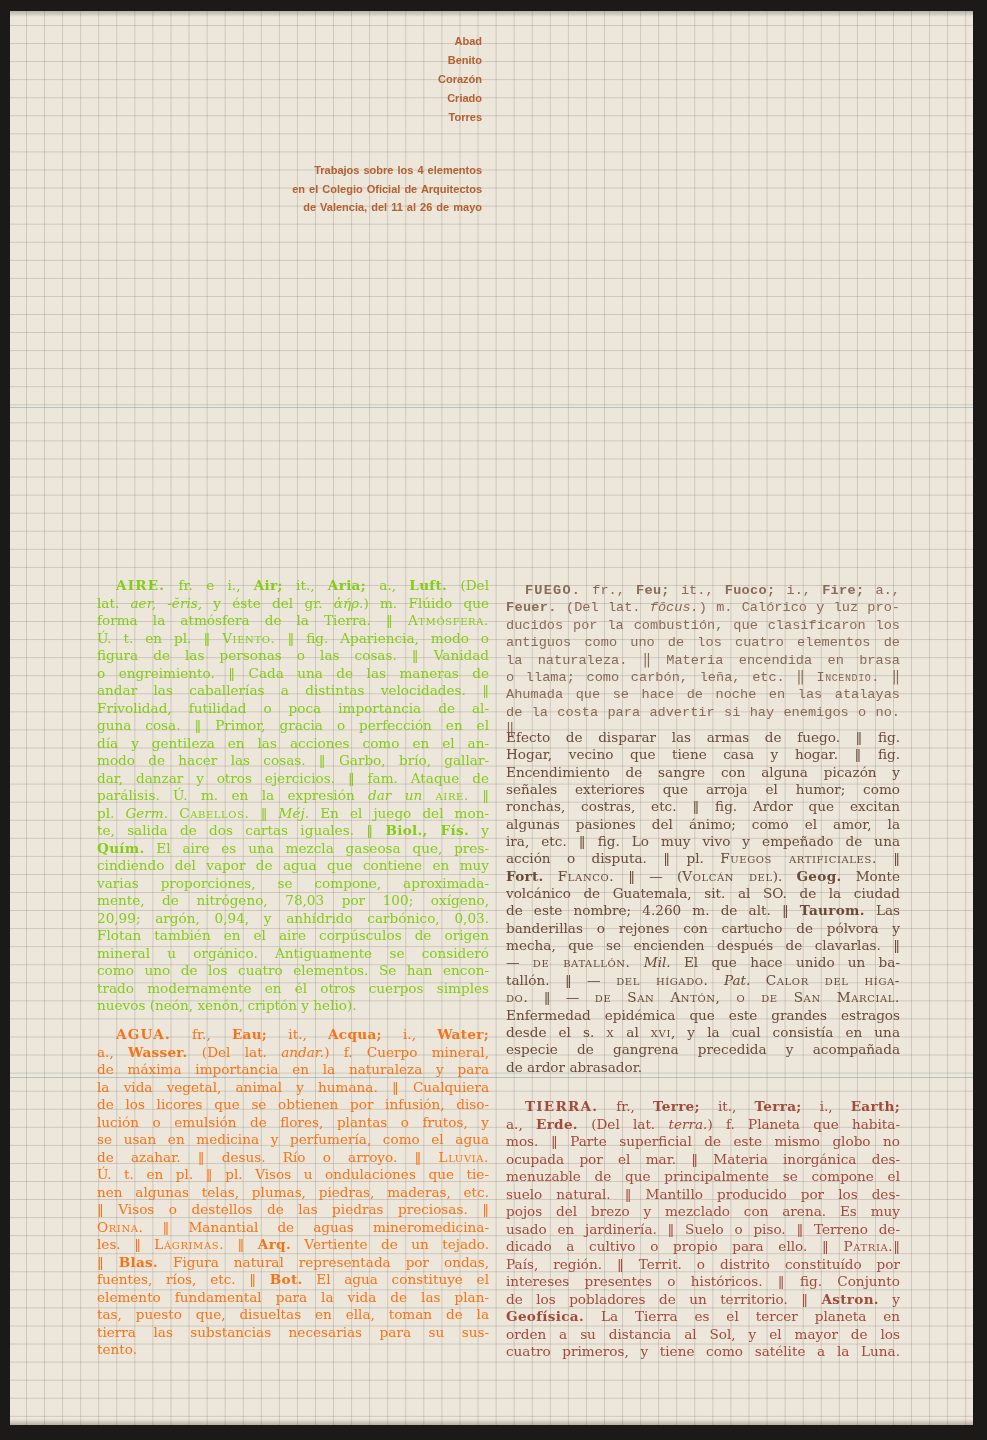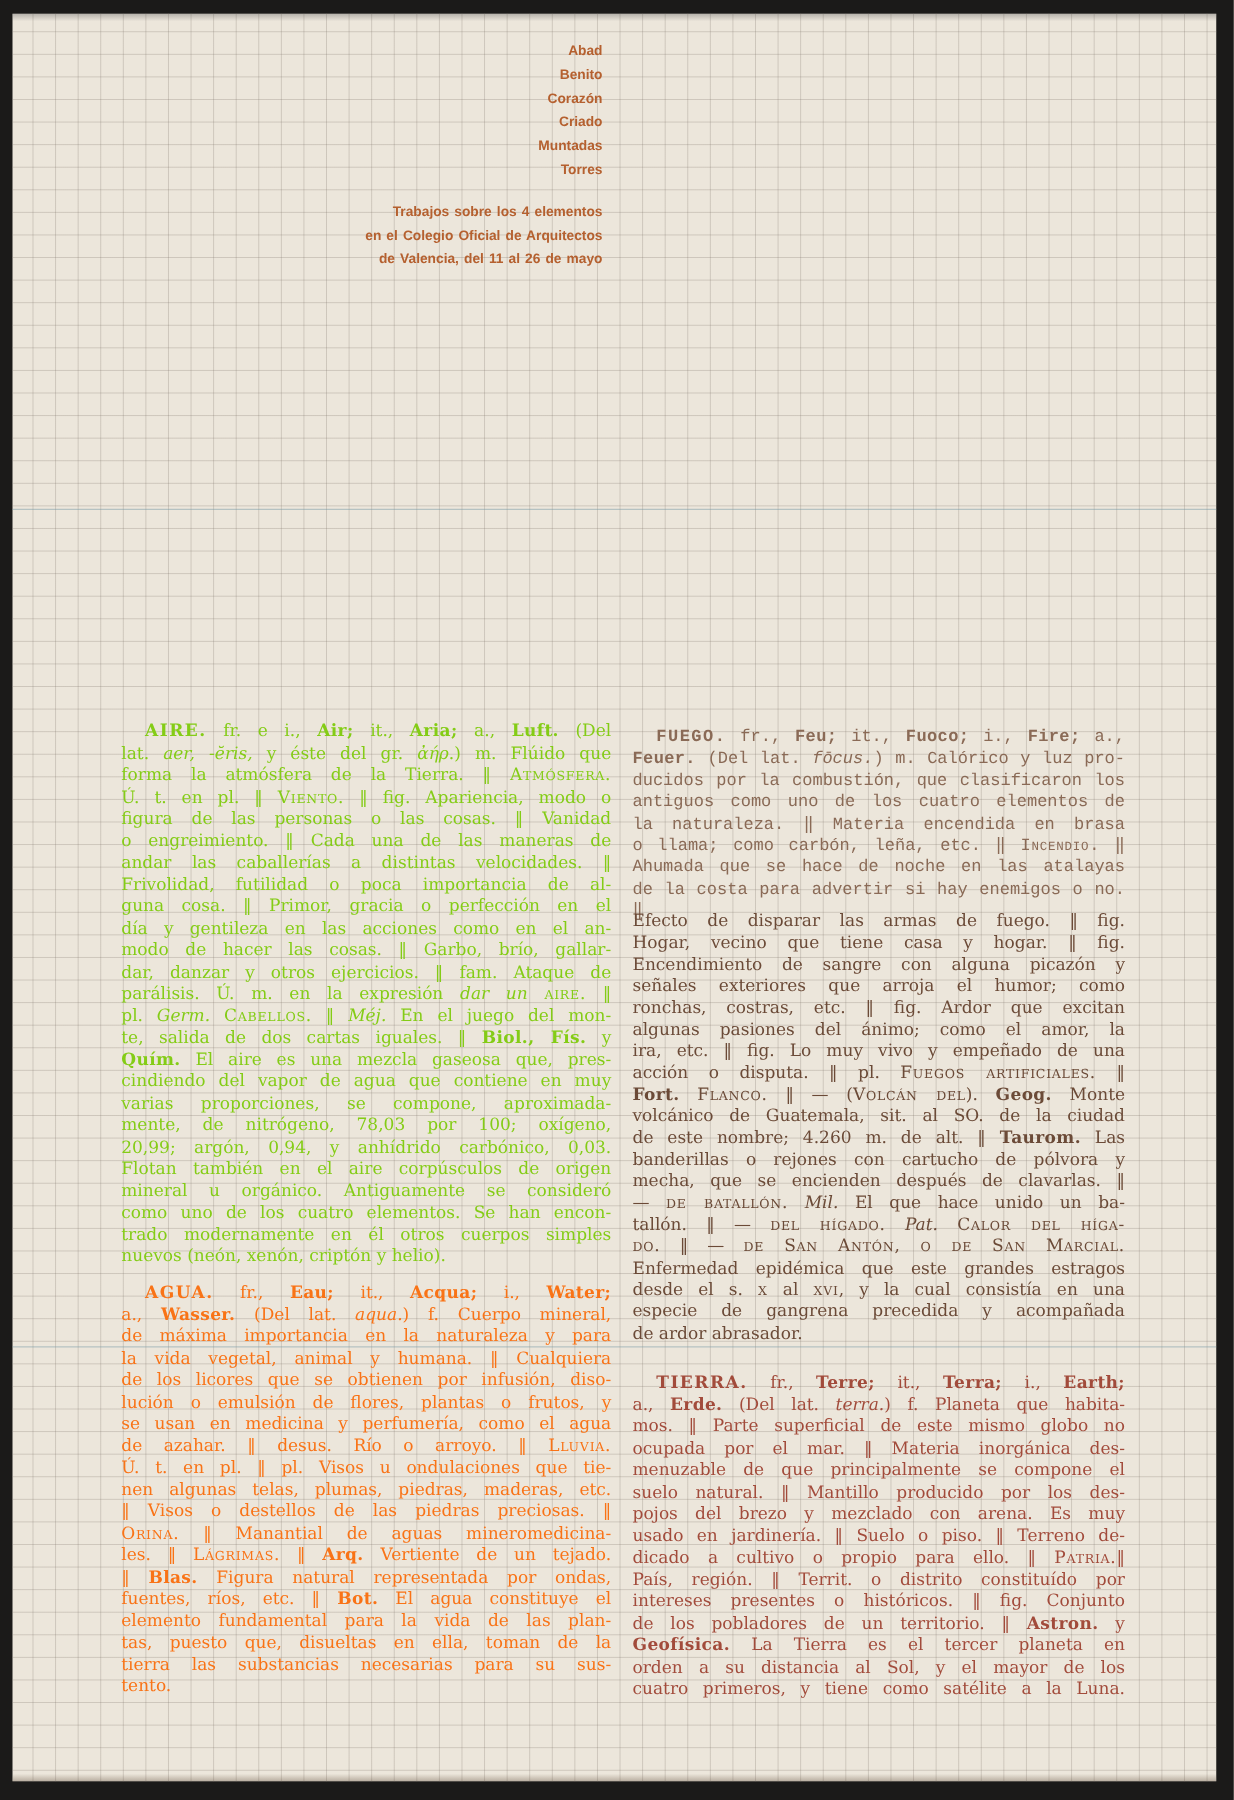--- a/index.html
+++ b/index.html
@@ -69,21 +69,20 @@
 <div class="paper">
   <div class="guide g1"></div>
   <div class="guide g2"></div>
 </div>
 
 <div class="header names" style="color: rgb(181, 96, 47);">
   <div>Abad</div>
   <div>Benito</div>
   <div>Corazón</div>
   <div>Criado</div>
-  <div>Muntadas</div>
   <div>Torres</div>
 </div>
 
 <div class="header caption" style="color: rgb(181, 96, 47);">
   <div>Trabajos sobre los 4 elementos</div>
   <div>en el Colegio Oficial de Arquitectos</div>
   <div>de Valencia, del 11 al 26 de mayo</div>
 </div>
 
 <div class="block left b-aire" style="color: #84cc16;">
@@ -108,21 +107,21 @@
     <div class="line"><span class="inner flow"><span class="rg">mente, de nitrógeno, 78,03 por 100; oxígeno,</span></span></div>
     <div class="line"><span class="inner flow"><span class="rg">20,99; argón, 0,94, y anhídrido carbónico, 0,03.</span></span></div>
     <div class="line"><span class="inner flow"><span class="rg">Flotan también en el aire corpúsculos de origen</span></span></div>
     <div class="line"><span class="inner flow"><span class="rg">mineral u orgánico. Antiguamente se consideró</span></span></div>
     <div class="line"><span class="inner flow"><span class="rg">como uno de los cuatro elementos. Se han encon-</span></span></div>
     <div class="line"><span class="inner flow"><span class="rg">trado modernamente en él otros cuerpos simples</span></span></div>
     <div class="line last"><span class="inner flow"><span class="rg">nuevos (neón, xenón, criptón y helio).</span></span></div>
   </div>
 <div class="block left b-agua" style="color: #f97316;">
     <div class="line indent"><span class="inner flow"><span class="hw">AGUA.</span><span class="rg"> fr., </span><span class="bold">Eau;</span><span class="rg"> it., </span><span class="bold">Acqua;</span><span class="rg"> i., </span><span class="bold">Water;</span></span></div>
-    <div class="line"><span class="inner flow"><span class="rg">a., </span><span class="bold">Wasser.</span><span class="rg"> (Del lat. </span><span class="ital">aqua.</span><span class="rg">) f. Cuerpo mineral,</span></span></div>
+    <div class="line"><span class="inner flow"><span class="rg">a., </span><span class="bold">Wasser.</span><span class="rg"> (Del lat. </span><span class="ital">andar.</span><span class="rg">) f. Cuerpo mineral,</span></span></div>
     <div class="line"><span class="inner flow"><span class="rg">de máxima importancia en la naturaleza y para</span></span></div>
     <div class="line"><span class="inner flow"><span class="rg">la vida vegetal, animal y humana. ‖ Cualquiera</span></span></div>
     <div class="line"><span class="inner flow"><span class="rg">de los licores que se obtienen por infusión, diso-</span></span></div>
     <div class="line"><span class="inner flow"><span class="rg">lución o emulsión de flores, plantas o frutos, y</span></span></div>
     <div class="line"><span class="inner flow"><span class="rg">se usan en medicina y perfumería, como el agua</span></span></div>
     <div class="line"><span class="inner flow"><span class="rg">de azahar. ‖ desus. Río o arroyo. ‖ </span><span class="sc">Lluvia.</span></span></div>
     <div class="line"><span class="inner flow"><span class="rg">Ú. t. en pl. ‖ pl. Visos u ondulaciones que tie-</span></span></div>
     <div class="line"><span class="inner flow"><span class="rg">nen algunas telas, plumas, piedras, maderas, etc.</span></span></div>
     <div class="line"><span class="inner flow"><span class="rg">‖ Visos o destellos de las piedras preciosas. ‖</span></span></div>
     <div class="line"><span class="inner flow"><span class="sc">Orina.</span><span class="rg"> ‖ Manantial de aguas mineromedicina-</span></span></div>

